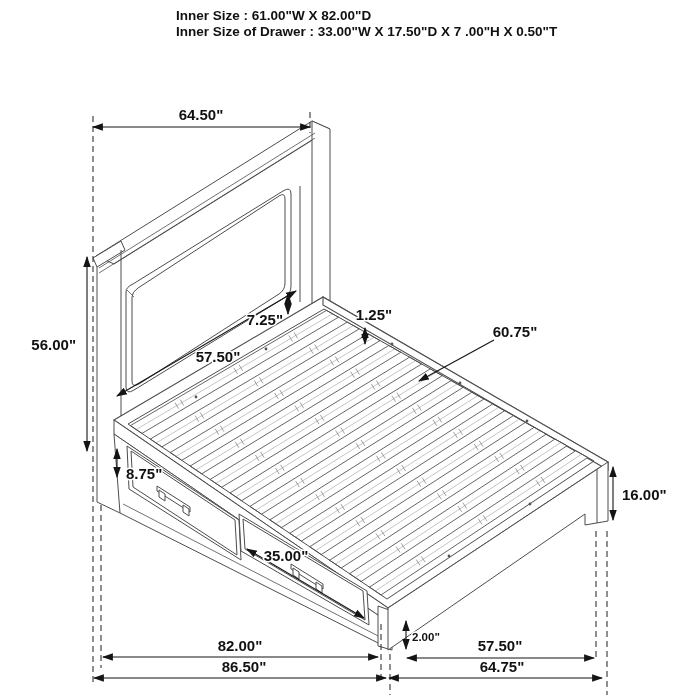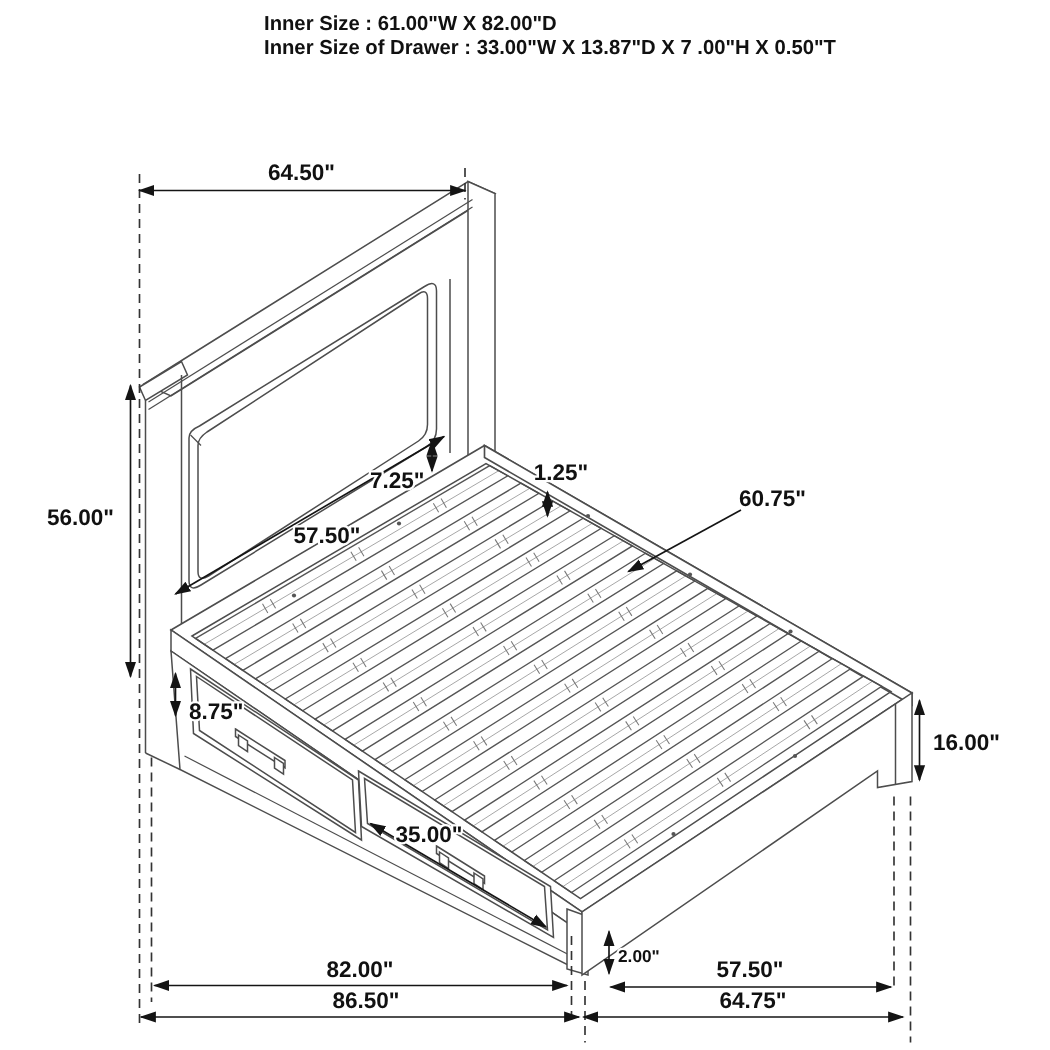--- a/index.html
+++ b/index.html
@@ -17,21 +17,21 @@
     paint-order:stroke;stroke:#fff;stroke-width:3px;stroke-linejoin:round;
   }
   svg text.small{font-size:11.5px;}
 </style>
 </head>
 <body>
 
 <div class="canvas">
 
   <div class="hdr"><span>Inner Size : 61.00"W X 82.00"D</span>
-<span>Inner Size of Drawer : 33.00"W X 13.87"D X 7 .00"H X 0.50"T</span></div>
+<span>Inner Size of Drawer : 33.00"W X 17.50"D X 7 .00"H X 0.50"T</span></div>
 
   <svg id="bed-svg" width="700" height="700" viewBox="0 0 700 700">
     <defs>
       <marker id="ah" viewBox="0 0 10 8" refX="9" refY="4" markerWidth="10" markerHeight="8" orient="auto-start-reverse">
         <path d="M0,0.6 L10,4 L0,7.4 Z" fill="#141414"></path>
       </marker>
     </defs>
 
     <g stroke="#4d4d4d" stroke-width="1" fill="none">
       <polygon points="96,256 312,121 312,320 96,470" fill="#fff" stroke="none"></polygon>

